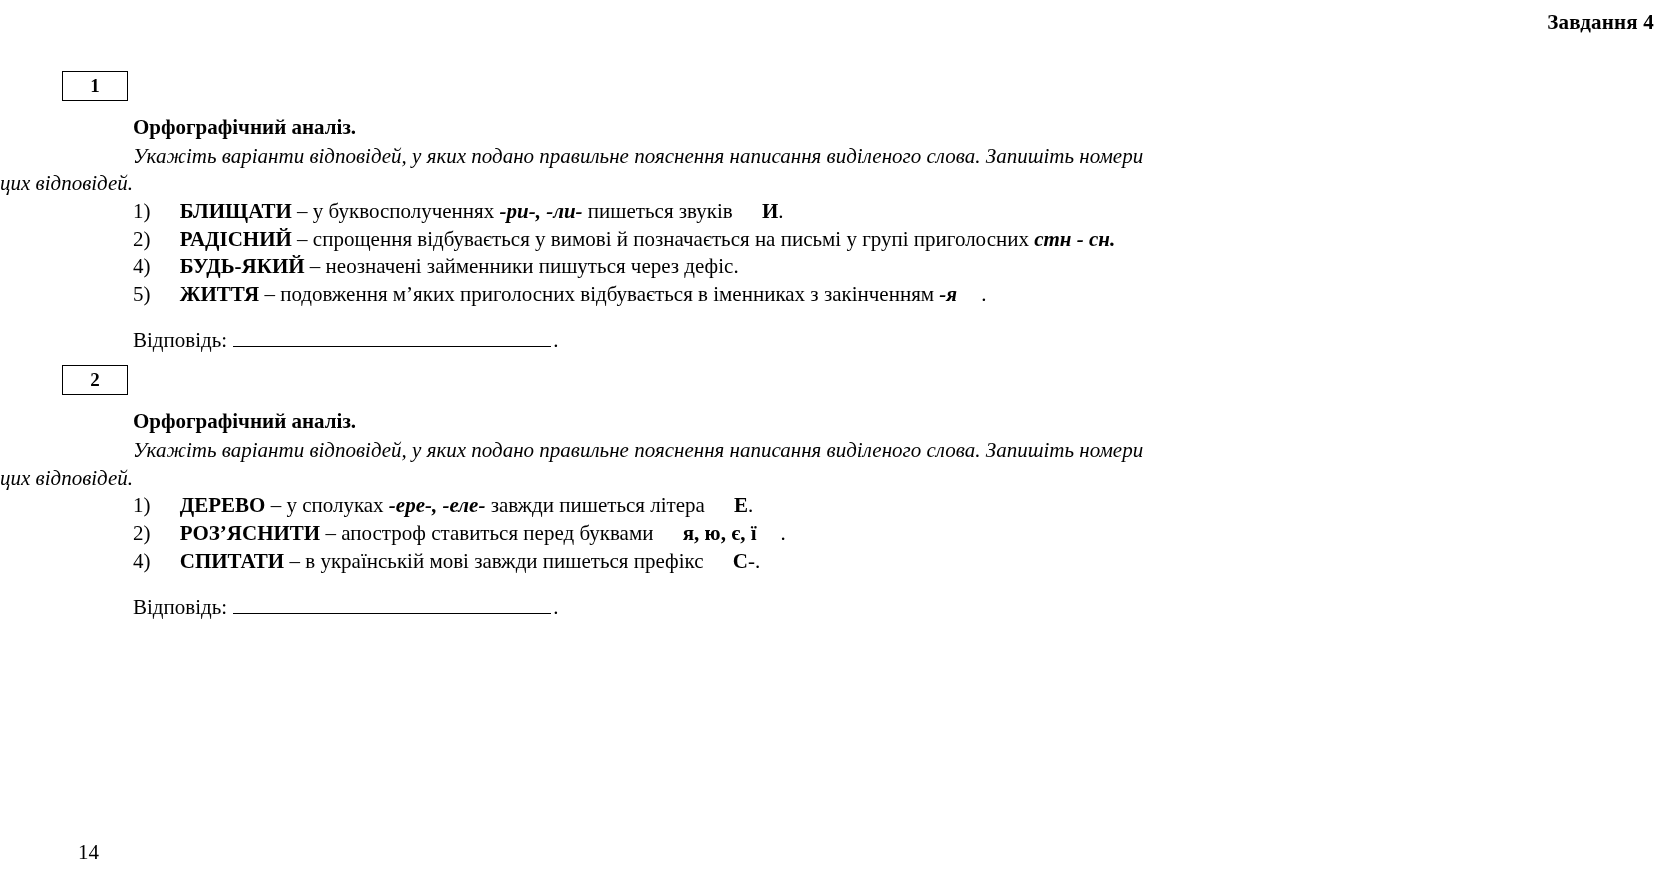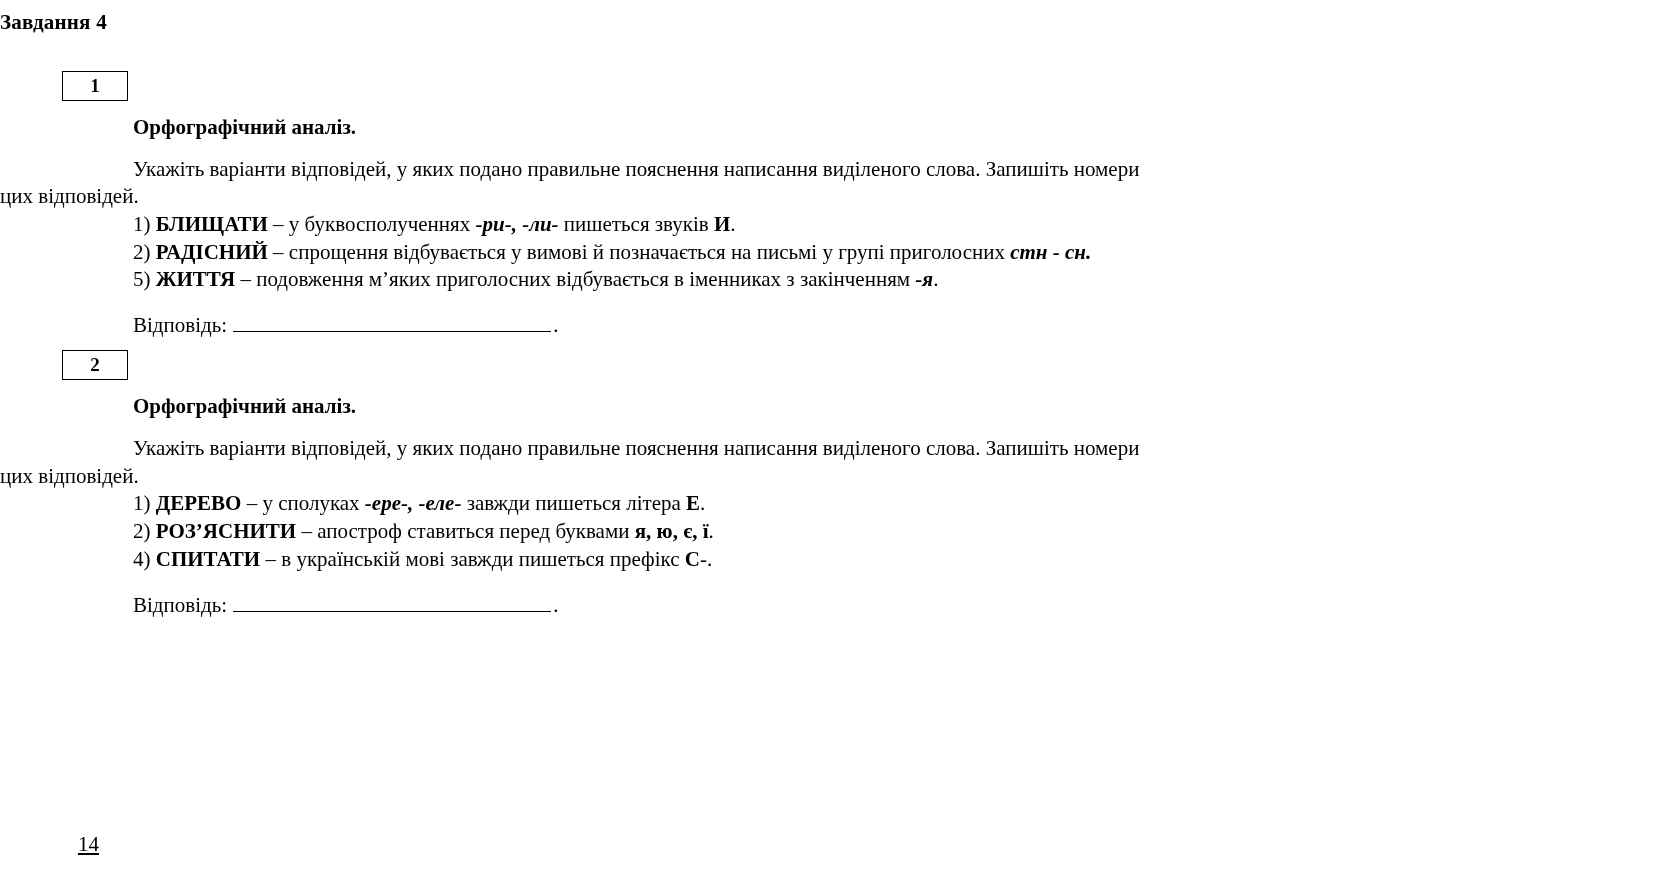--- a/index.html
+++ b/index.html
@@ -15,21 +15,21 @@
     position: relative;
     overflow: hidden;
   }
   .page {
     position: relative;
     width: 1654px;
     height: 883px;
     box-sizing: border-box;
   }
   .doc-title {
-    text-align: left;
+    text-align: right;
     font-weight: bold;
     font-size: 21px;
     margin-top: 10px;
     letter-spacing: 0.2px;
   }
   .task {
     position: relative;
   }
   .task-num-box {
     width: 66px;
@@ -50,63 +50,63 @@
   .subtitle {
     font-weight: bold;
     font-size: 21px;
     margin-top: 14px;
     margin-bottom: 0;
     padding-left: 55px;
   }
   .lead {
     font-size: 21px;
     line-height: 1.30;
-    margin-top: 16px;
+    margin-top: 3px;
     text-align: justify;
     text-indent: 55px;
+    font-style: italic;
   }
   .lead .second-line {
     display: block;
     text-indent: 0;
     margin-left: -78px;
   }
   ol.options {
     list-style: none;
     margin: 0;
     padding: 0;
   }
   ol.options li {
     font-size: 21px;
     line-height: 1.33;
     padding-left: 55px;
     white-space: nowrap;
   }
-  .b { font-weight: bold; }
+  .b { font-weight: bold; margin-left: 24px; }
   .bi { font-weight: bold; font-style: italic; }
   .answer-line {
     font-size: 21px;
     padding-left: 55px;
     margin-top: 19px;
     white-space: nowrap;
   }
   .blank {
     display: inline-block;
     width: 318px;
     border-bottom: 1.5px solid #000;
     height: 17px;
     margin: 0 2px 0 6px;
   }
   #task1-wrap { margin-top: 36px; }
   #task2-wrap { margin-top: 12px; }
   .page-number {
     position: absolute;
     left: 78px;
-    bottom: 36px;
+    bottom: 28px;
     font-size: 21px;
-    text-decoration: underline;
   }
 </style>
 </head>
 <body>
 
 <div class="page">
 
   <div class="doc-title">Завдання 4</div>
 
   <div class="task" id="task1-wrap">
@@ -118,20 +118,24 @@
         <span class="second-line">цих відповідей.</span>
       </div>
       <ol class="options">
         <li>
           <span>1)</span>
           <span class="b">БЛИЩАТИ</span><span> – у буквосполученнях </span><span class="bi">-ри-, -ли-</span><span> пишеться звуків </span><span class="b">И</span><span>.</span>
         </li>
         <li>
           <span>2)</span>
           <span class="b">РАДІСНИЙ</span><span> – спрощення відбувається у вимові й позначається на письмі у групі приголосних </span><span class="bi">стн - сн.</span><span></span><span class="b"></span><span></span>
+        </li>
+        <li>
+          <span>4)</span>
+          <span class="b">БУДЬ-ЯКИЙ</span><span> – неозначені займенники пишуться через дефіс.</span><span class="bi"></span><span></span><span class="b"></span><span></span>
         </li>
         <li>
           <span>5)</span>
           <span class="b">ЖИТТЯ</span><span> – подовження м’яких приголосних відбувається в іменниках з закінченням </span><span class="bi">-я</span><span></span><span class="b"></span><span>.</span>
         </li>
       </ol>
       <div class="answer-line">
         <span>Відповідь:</span><span class="blank"></span><span>.</span>
       </div>
     </div>

